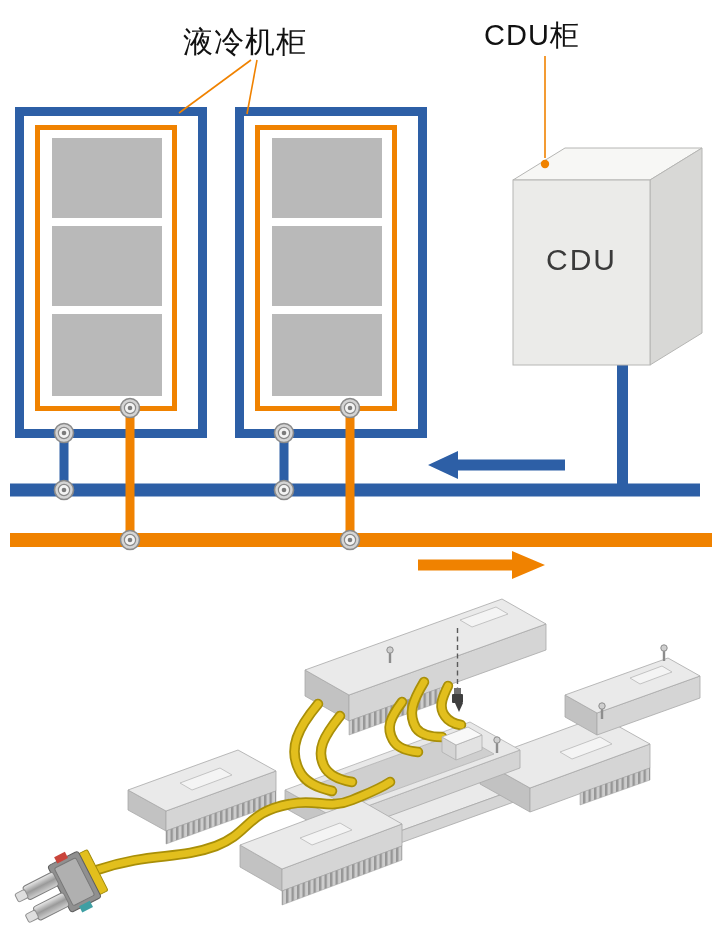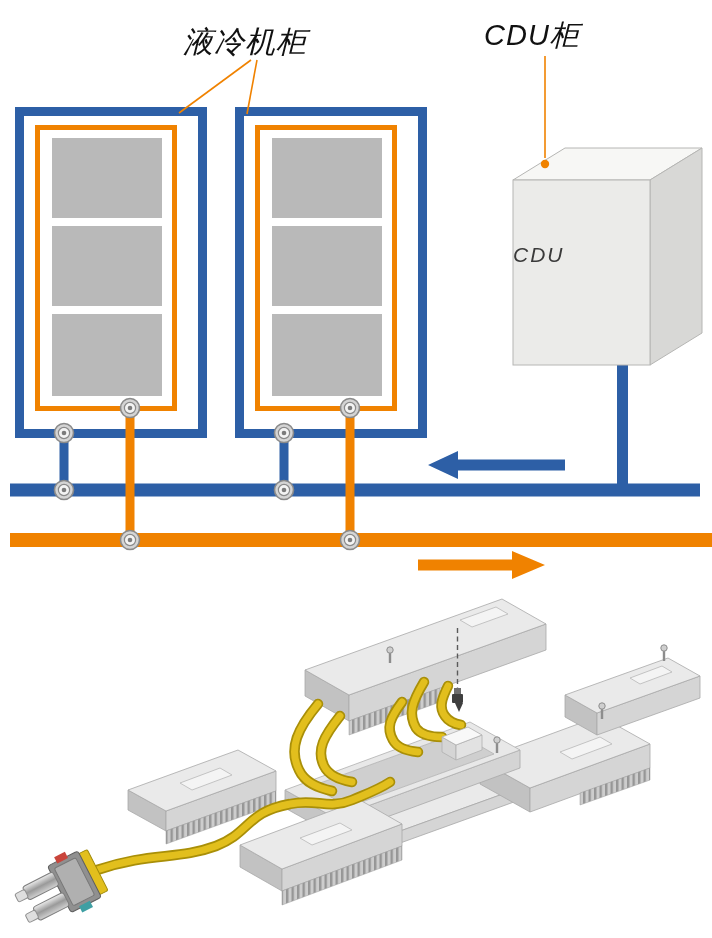--- a/index.html
+++ b/index.html
@@ -1,23 +1,23 @@
 <!DOCTYPE html>
 <html style="--blue: #2d5fa6; --orange: #f08200; --cabinet-gray: #b9b9b9; --box-front: #ebebe9; --box-top: #f7f7f5; --box-side: #d8d8d6; --tube-yellow: #e2bf1d; --tube-yellow-dark: #a98f08; --plate-light: #eaeaea; --plate-mid: #d5d5d5; --plate-dark: #c2c2c2;"><head>
 <meta charset="utf-8">
 <style>
   html,body{margin:0;padding:0;background:#fff;}
   #stage{position:relative;width:712px;height:938px;background:#fff;overflow:hidden;
          font-family:"Liberation Sans",sans-serif;}
   #stage svg{position:absolute;left:0;top:0;}
-  .label{position:absolute;color:#111;white-space:nowrap;font-style:italic;}
+  .label{position:absolute;color:#111;white-space:nowrap;}
   .label-cab{left:183px;top:22px;font-size:30px;letter-spacing:1px;}
   .label-cdu{left:484px;top:16px;font-size:29px;letter-spacing:1px;}
-  .label-cdubox{left:513px;top:243px;width:137px;text-align:left;
-                font-size:21px;letter-spacing:2px;color:#3a3a3a;}
+  .label-cdubox{left:513px;top:243px;width:137px;text-align:center;
+                font-size:30px;letter-spacing:2px;color:#3a3a3a;}
   .fill-blue{fill:var(--blue);}
   .fill-orange{fill:var(--orange);}
   .fill-gray{fill:var(--cabinet-gray);}
   .frame-blue{fill:none;stroke:var(--blue);stroke-width:9;}
   .frame-orange{fill:none;stroke:var(--orange);stroke-width:5;}
   .leader{stroke:var(--orange);stroke-width:1.6;fill:none;}
   .box-top{fill:var(--box-top);stroke:#b6b6b4;stroke-width:1;}
   .box-front{fill:var(--box-front);stroke:#b6b6b4;stroke-width:1;}
   .box-side{fill:var(--box-side);stroke:#b6b6b4;stroke-width:1;}
   .plate-top{fill:var(--plate-light);stroke:#a8a8a8;stroke-width:.8;}

